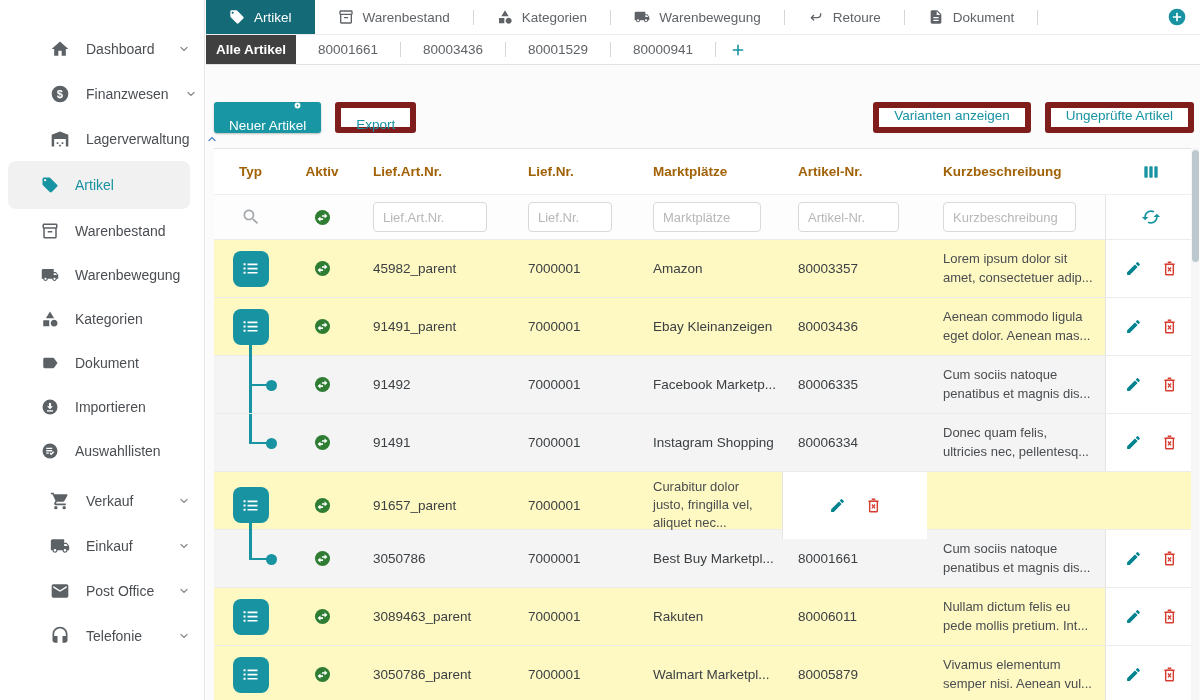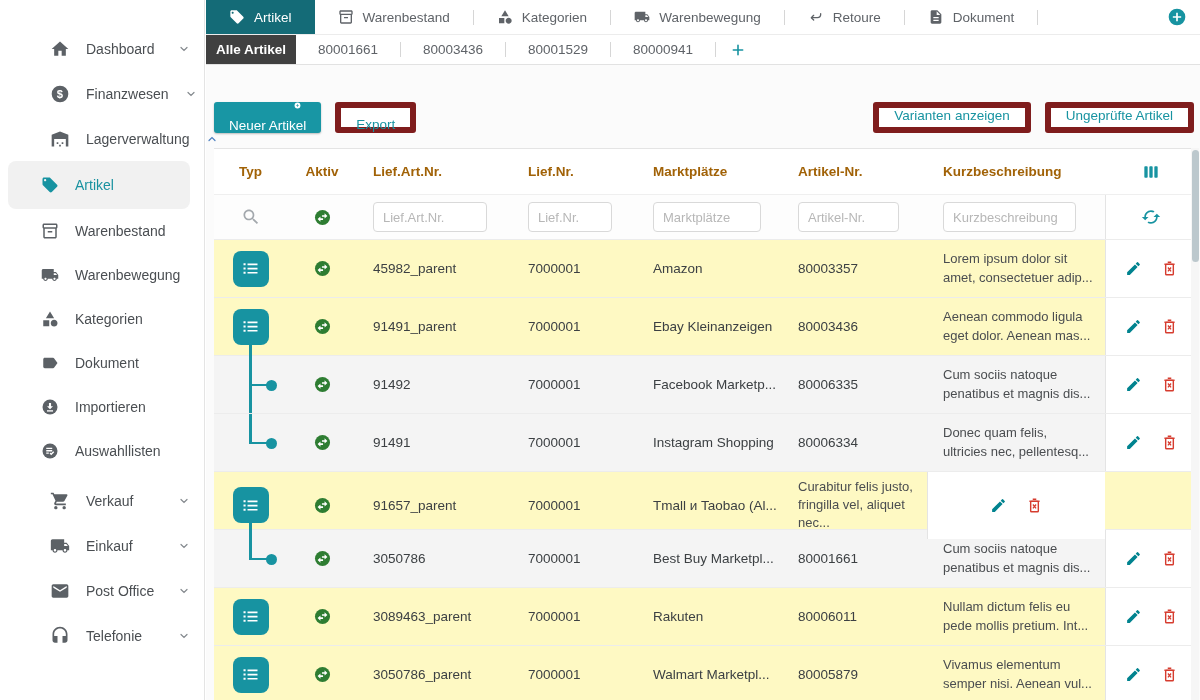--- a/index.html
+++ b/index.html
@@ -506,22 +506,21 @@
         <span class="vline from-icon"></span>
       </div>
       <div class="cell c-center">
           <svg class="swap-icn" viewBox="0 0 24 24">
             <circle cx="12" cy="12" r="9.5" fill="#2e7d32"></circle>
             <path fill="#fff" d="M14.6 6.6L18.2 10l-3.6 3.4V11h-3.3V9h3.3zM9.4 17.4L5.8 14l3.6-3.4V13h3.3v2H9.4z"></path>
           </svg>
         </div>
       <div class="cell c-text">91657_parent</div>
       <div class="cell c-text">7000001</div>
-      <div class="cell c-text">Tmall и Taobao (Al...</div>
-      <div class="cell c-kurz">Curabitur felis justo, fringilla vel, aliquet nec...</div>
+      <div class="cell c-kurz">Curabitur dolor justo, fringilla vel, aliquet nec...</div>
       <div class="cell c-actions">
         <svg class="icn-act" viewBox="0 0 24 24">
             <path fill="#00838f" d="M3 17.25V21h3.75L17.81 9.94l-3.75-3.75L3 17.25zM20.71 7.04a1 1 0 0 0 0-1.41l-2.34-2.34a1 1 0 0 0-1.41 0l-1.83 1.83 3.75 3.75 1.83-1.83z"></path>
           </svg>
         <svg class="icn-act" viewBox="0 0 24 24">
             <path d="M9.5 3.2h5M4.8 6h14.4" stroke="#d63c2f" stroke-width="2" fill="none"></path>
             <rect x="6.6" y="6.2" width="10.8" height="14.6" rx="1.2" fill="none" stroke="#d63c2f" stroke-width="2"></rect>
             <path d="M9.8 10.6l4.4 5.4M14.2 10.6l-4.4 5.4" stroke="#d63c2f" stroke-width="1.8"></path>
           </svg>
       </div>

